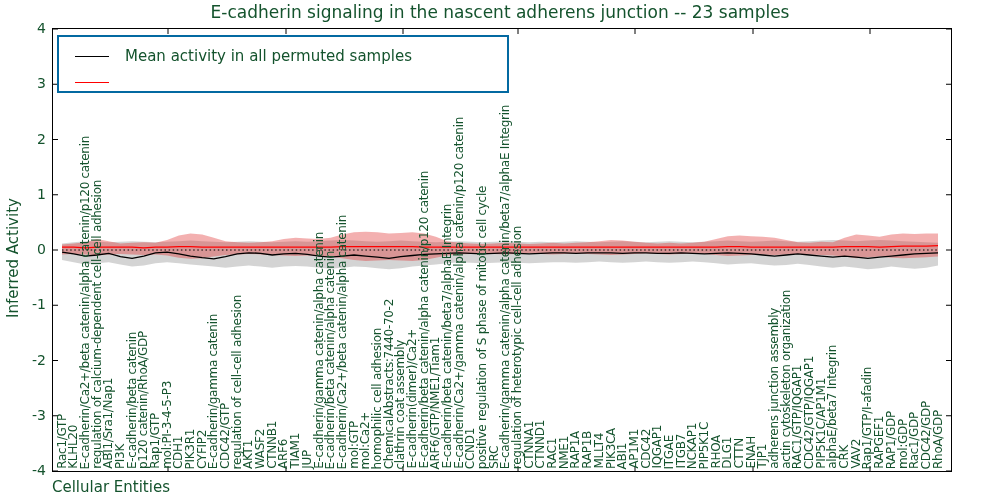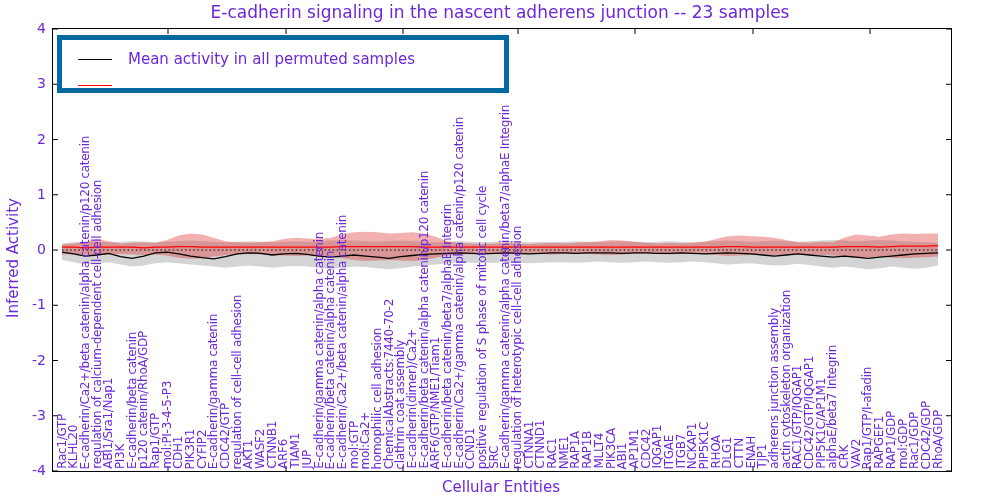--- a/index.html
+++ b/index.html
@@ -1,30 +1,30 @@
 <!DOCTYPE html>
 <html><head>
 <meta charset="utf-8">
 <style>
   html,body{margin:0;padding:0;background:#fff;}
   .figure{position:relative;width:1000px;height:500px;background:#fff;
-          font-family:"DejaVu Sans","Liberation Sans",sans-serif;color:#6d28d9;overflow:hidden;}
+          font-family:"DejaVu Sans","Liberation Sans",sans-serif;color:#14532d;overflow:hidden;}
   .title{position:absolute;top:2px;left:0;width:1000px;text-align:center;font-size:17px;}
   .ylabel{position:absolute;top:249px;left:-52px;width:130px;text-align:center;
           transform:rotate(-90deg);font-size:15px;}
-  .xlabel{position:absolute;top:478px;left:52px;width:898px;text-align:center;font-size:15px;}
+  .xlabel{position:absolute;top:478px;left:52px;width:898px;font-size:15px;}
   .plot{position:absolute;left:52px;top:28px;width:898px;height:442px;
         border:1px solid #000;background:#fff;}
   .plot svg{position:absolute;left:0;top:0;}
   .xlabs{position:absolute;left:0;top:0;width:898px;height:442px;z-index:2;}
   .xlab{position:absolute;bottom:2px;writing-mode:vertical-rl;transform:rotate(180deg);
         font-size:12px;line-height:12px;white-space:nowrap;letter-spacing:-0.3px;}
   .yticks .yt{position:absolute;width:44px;text-align:right;font-size:14px;line-height:18px;}
   .legend{position:absolute;left:4px;top:6px;width:452px;height:58px;background:#fff;
-          border:5px solid #0369a1;z-index:5;box-sizing:border-box;padding:6px 0 0 16px;}
+          border:2px solid #0369a1;z-index:5;box-sizing:border-box;padding:6px 0 0 16px;}
   .legend-row{display:flex;align-items:center;height:26px;}
   .legend-swatch{width:34px;height:0;border-top:1.6px solid #000;margin-right:16px;flex:0 0 auto;}
   .legend-label{font-size:15px;white-space:nowrap;}
 </style>
 </head>
 <body>
 
 <div class="figure">
   <div class="title">E-cadherin signaling in the nascent adherens junction -- 23 samples</div>
   <div class="ylabel">Inferred Activity</div>

